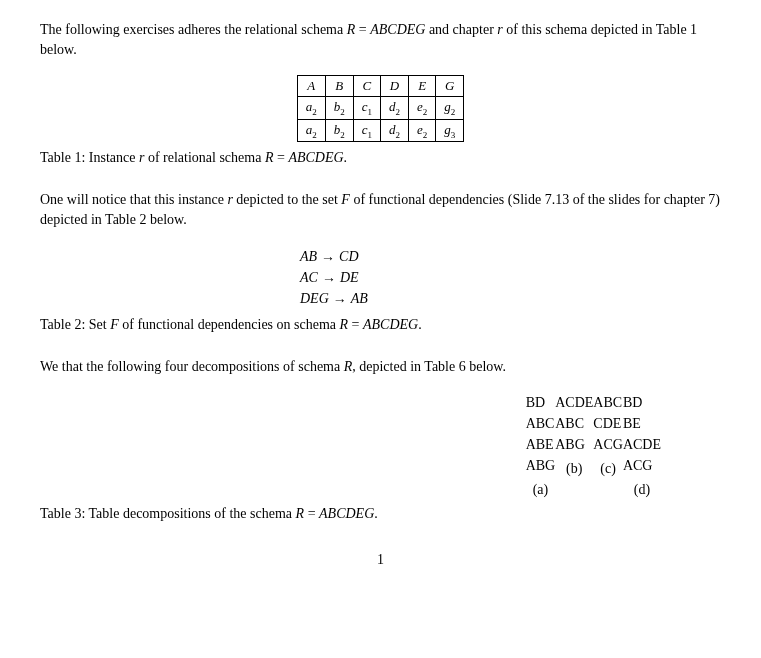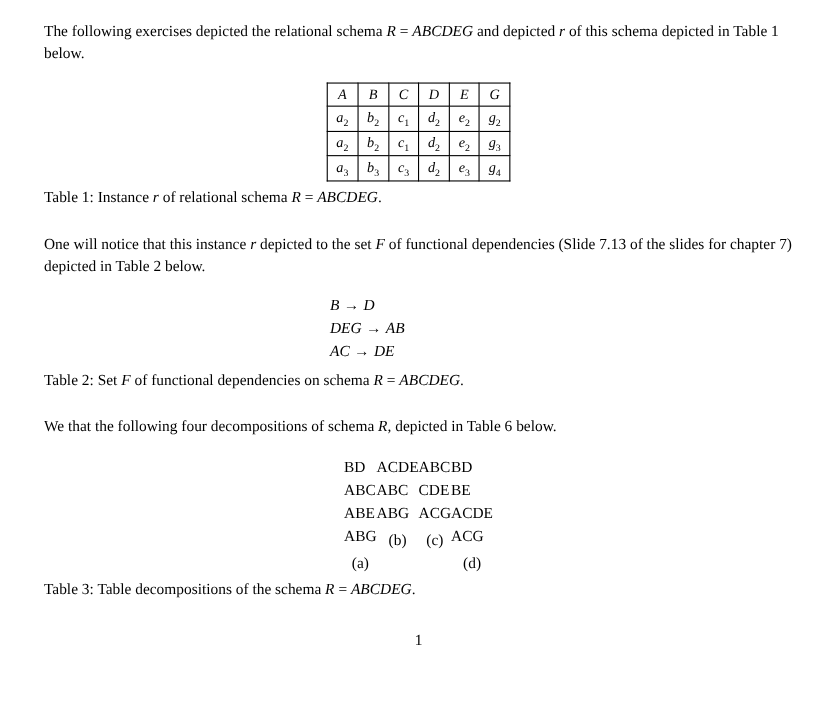--- a/index.html
+++ b/index.html
@@ -45,21 +45,21 @@
       font-style: italic;
       font-size: 14px;
       line-height: 1.5;
     }
     .calf {
       font-family: "Lucida Calligraphy", "Brush Script MT", cursive;
       font-style: italic;
     }
     .decomps {
       display: flex;
-      justify-content: center;
+      justify-content: flex-end;
       margin: 16px 60px 8px 60px;
     }
     .decomp-col {
       text-align: left;
     }
     .decomp-col .row {
       font-size: 14px;
       line-height: 1.5;
     }
     .decomp-label {
@@ -74,21 +74,21 @@
     }
     .arrow {
       font-style: normal;
       margin: 0 4px;
     }
   </style>
 </head>
 <body>
 
 <p>
-  <span>The following exercises depicted the relational schema </span><span class="italic">R</span><span> = </span><span class="italic">ABCDEG</span><span> and depicted </span><span class="italic">r</span><span> of this schema depicted in Table 1 below.</span>
+  <span>The following exercises adheres the relational schema </span><span class="italic">R</span><span> = </span><span class="italic">ABCDEG</span><span> and chapter </span><span class="italic">r</span><span> of this schema depicted in Table 1 below.</span>
 </p>
 
 <table class="schema-table">
   <tbody>
       <tr>
     <td>A</td>
     <td>B</td>
     <td>C</td>
     <td>D</td>
     <td>E</td>
@@ -103,43 +103,35 @@
         <td><span>g</span><span class="sub">2</span></td>
       </tr>
   <tr>
         <td><span>a</span><span class="sub">2</span></td>
         <td><span>b</span><span class="sub">2</span></td>
         <td><span>c</span><span class="sub">1</span></td>
         <td><span>d</span><span class="sub">2</span></td>
         <td><span>e</span><span class="sub">2</span></td>
         <td><span>g</span><span class="sub">3</span></td>
       </tr>
-  <tr>
-        <td><span>a</span><span class="sub">3</span></td>
-        <td><span>b</span><span class="sub">3</span></td>
-        <td><span>c</span><span class="sub">3</span></td>
-        <td><span>d</span><span class="sub">2</span></td>
-        <td><span>e</span><span class="sub">3</span></td>
-        <td><span>g</span><span class="sub">4</span></td>
-      </tr>
 </tbody>
   </table>
 
 <div class="caption">
   <span>Table 1: Instance </span><span class="italic">r</span><span> of relational schema </span><span class="italic">R</span><span> = </span><span class="italic">ABCDEG</span><span>.</span>
 </div>
 
 <p>
   <span>One will notice that this instance </span><span class="italic">r</span><span> depicted to the set </span><span class="calf">F</span><span> of functional dependencies (Slide 7.13 of the slides for chapter 7) depicted in Table 2 below.</span>
 </p>
 
 <div class="fd-list">
-  <div><span>B</span><span class="arrow">→</span><span>D</span></div>
+  <div><span>AB</span><span class="arrow">→</span><span>CD</span></div>
+  <div><span>AC</span><span class="arrow">→</span><span>DE</span></div>
   <div><span>DEG</span><span class="arrow">→</span><span>AB</span></div>
-  <div><span>AC</span><span class="arrow">→</span><span>DE</span></div>
 </div>
 
 <div class="caption">
   <span>Table 2: Set </span><span class="calf">F</span><span> of functional dependencies on schema </span><span class="italic">R</span><span> = </span><span class="italic">ABCDEG</span><span>.</span>
 </div>
 
 <p>
   <span>We that the following four decompositions of schema </span><span class="italic">R</span><span>, depicted in Table 6 below.</span>
 </p>
 

